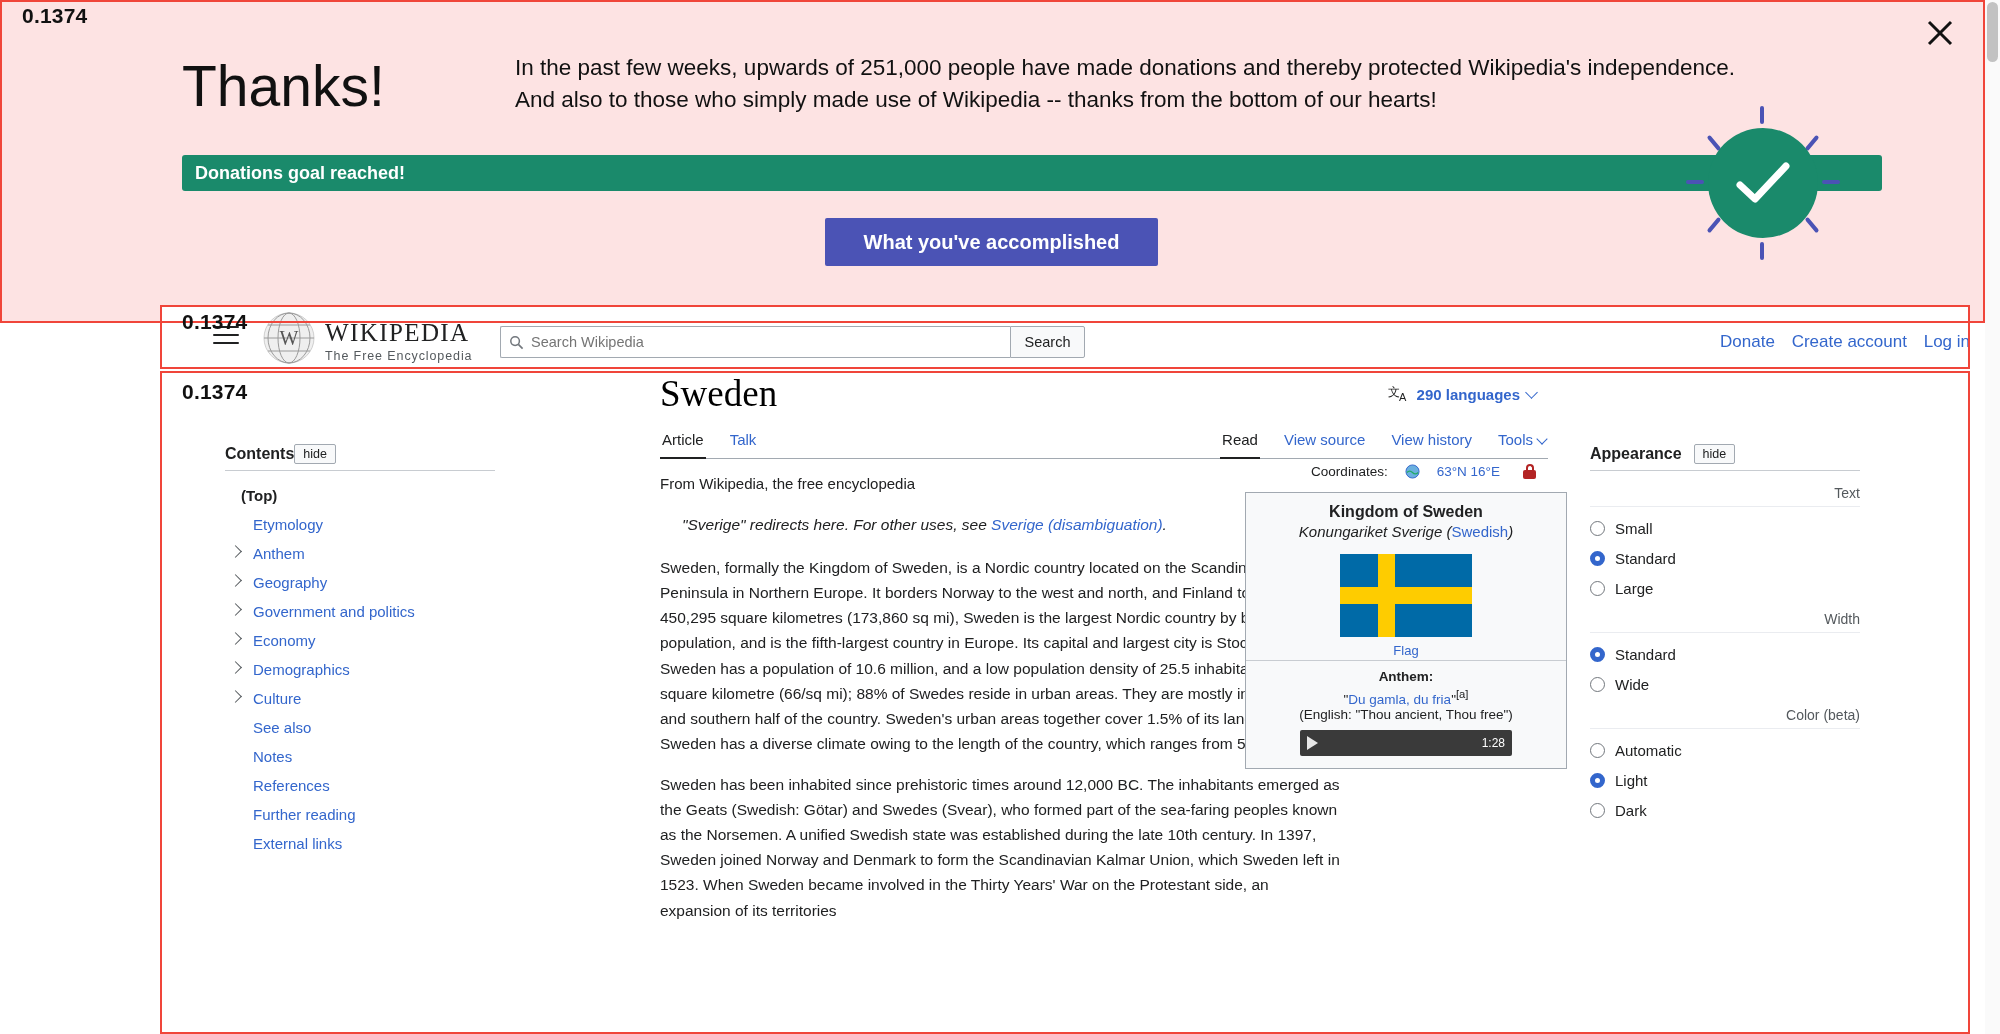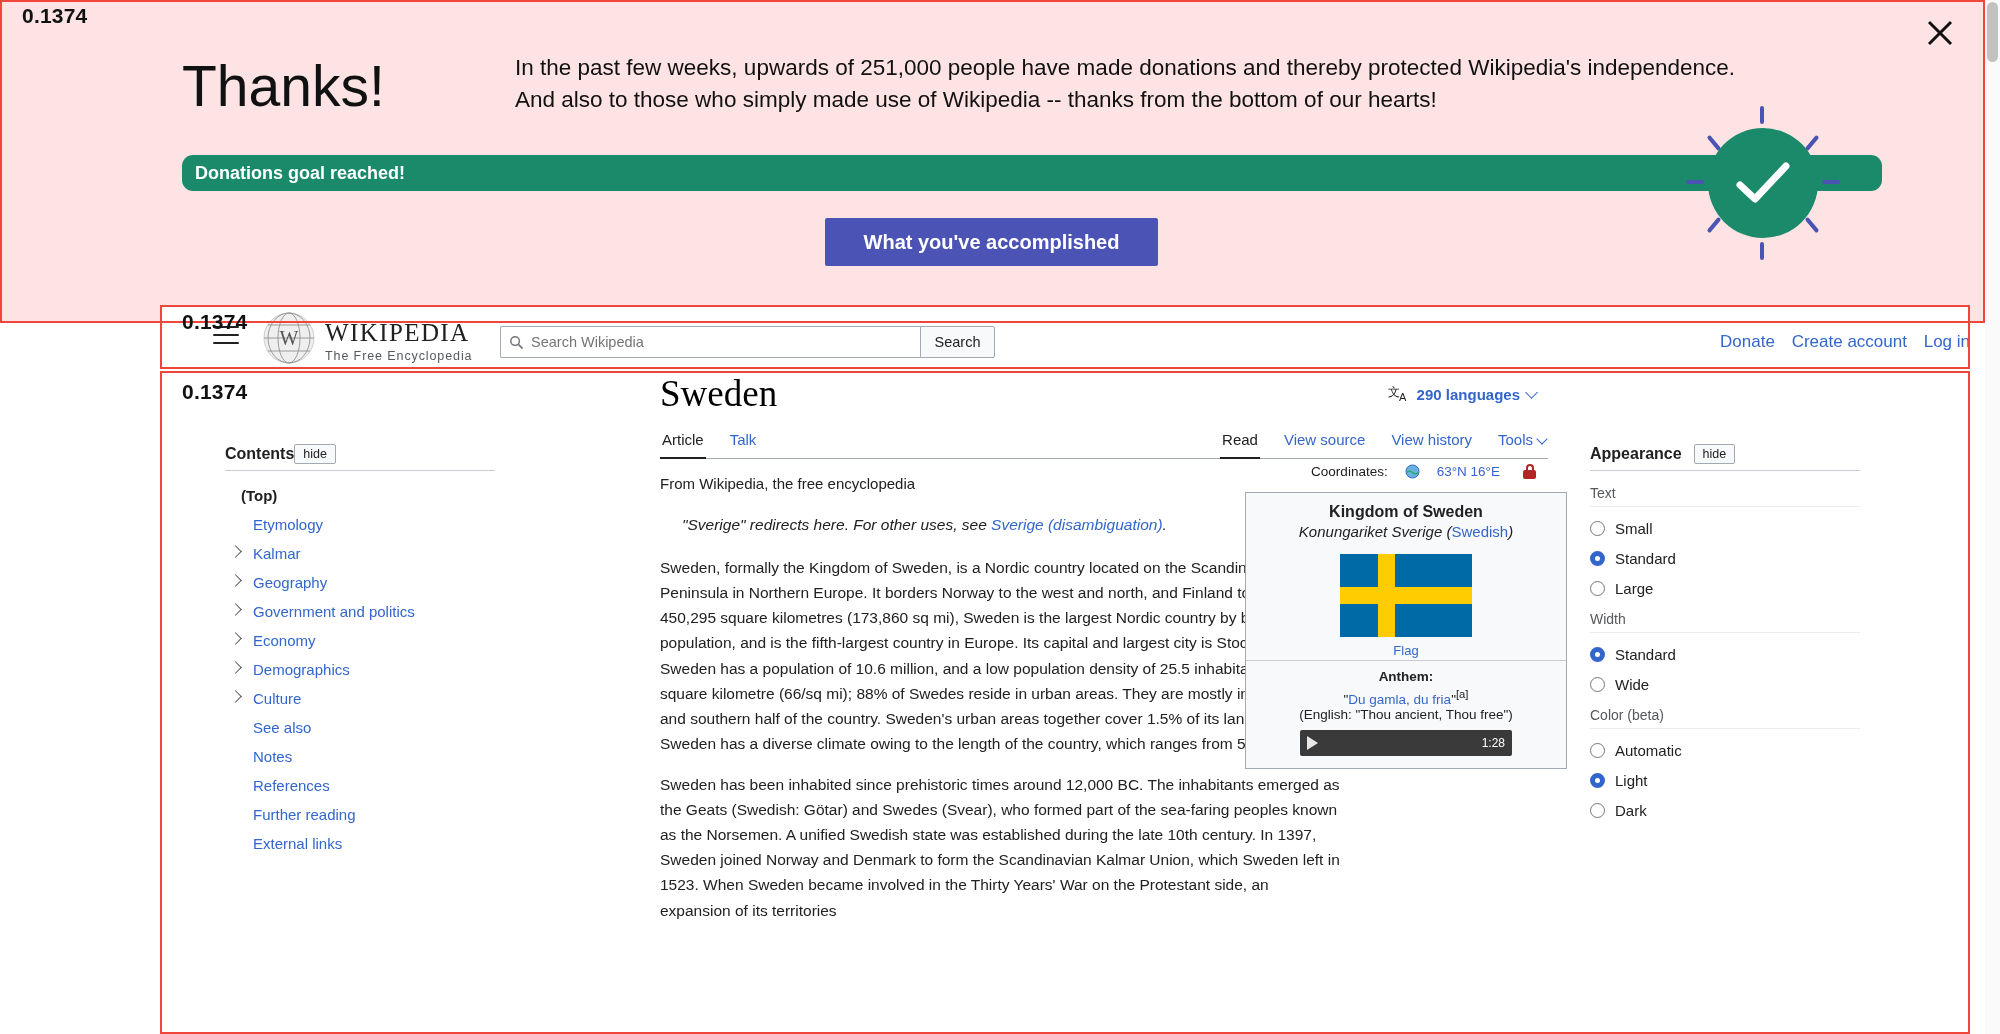--- a/index.html
+++ b/index.html
@@ -37,21 +37,21 @@
     position: absolute; left: 182px; top: 58px;
     font-size: 57px; color: #111; font-weight: normal;
     line-height: 1;
   }
   .banner-text {
     position: absolute; left: 515px; top: 52px; width: 1250px;
     font-size: 22.5px; color: #111; line-height: 1.42;
   }
   .goal-bar {
     position: absolute; left: 182px; top: 155px; width: 1700px; height: 36px;
-    background: #1a8a6b; border-radius: 11px;
+    background: #1a8a6b; border-radius: 3px;
     display: flex; align-items: center;
   }
   .goal-bar span { color: #fff; font-weight: bold; font-size: 18px; padding-left: 13px; }
   .cta-btn {
     position: absolute; left: 825px; top: 218px; width: 333px; height: 48px;
     background: #4b53b5; color: #fff; border: 0; border-radius: 2px;
     font-size: 20px; font-weight: bold; cursor: pointer;
     font-family: "Liberation Sans", sans-serif;
   }
   .check-badge {
@@ -72,21 +72,21 @@
   }
   .hamburger { position: absolute; left: 53px; top: 19px; width: 26px; height: 20px; cursor: pointer; }
   .hamburger i { display: block; height: 2px; background: #202122; margin-bottom: 6px; border-radius: 1px; }
   .wiki-globe { position: absolute; left: 100px; top: 2px; width: 58px; height: 58px; }
   .wordmark { position: absolute; left: 165px; top: 12px; }
   .wordmark .w1 {
     font-family: "Liberation Serif", serif; font-size: 25px; letter-spacing: 1.4px; color: #202122;
   }
   .wordmark .w2 { font-size: 12.5px; color: #54595d; letter-spacing: .9px; margin-top: 2px; }
   .search-wrap {
-    position: absolute; left: 500px; top: 326px; width: 495px; height: 32px;
+    position: absolute; left: 500px; top: 326px; width: 585px; height: 32px;
     display: flex;
     border-radius: 11px;
   }
   .search-box {
     flex: 1; border: 1px solid #a2a9b1; border-right: 0; display: flex; align-items: center;
     background: #fff; padding-left: 8px; border-radius: 2px 0 0 2px;
   }
   .search-box input {
     border: 0; outline: 0; flex: 1; font-size: 14.5px; color: #202122; padding-left: 7px;
     font-family: "Liberation Sans", sans-serif; background: transparent;
@@ -185,21 +185,21 @@
   .player {
     margin: 8px auto 2px; width: 212px; height: 26px; background: #3a3a3a;
     display: flex; align-items: center; justify-content: space-between; padding: 0 7px;
     border-radius: 2px;
   }
   .player .tri { width: 0; height: 0; border-left: 11px solid #e8e8e8; border-top: 7px solid transparent; border-bottom: 7px solid transparent; }
   .player .dur { color: #fff; font-size: 12px; }
   .globe-img { width: 230px; height: 70px; margin: 6px auto 0; display: block; }
 
   
-  .appearance { position: absolute; left: 1430px; top: 72px; width: 270px; }
+  .appearance { position: absolute; left: 1430px; top: 72px; width: 270px; text-align: right; }
   .ap-head { display: flex; align-items: center; gap: 12px; padding-bottom: 6px; border-bottom: 1px solid #c8ccd1; }
   .ap-head .t { font-size: 16px; font-weight: bold; color: #202122; }
   .ap-head .hide-btn {
     font-size: 12.5px; color: #202122; background: #f8f9fa; border: 1px solid #a2a9b1;
     border-radius: 2px; padding: 2px 8px; cursor: pointer;
   }
   .ap-group { margin-top: 14px; }
   .ap-group > .gl { font-size: 14px; color: #54595d; padding-bottom: 5px; border-bottom: 1px solid #eaecf0; }
   .radio-row { display: flex; align-items: center; gap: 10px; margin-top: 13px; font-size: 15px; color: #202122; cursor: pointer; }
   .radio {
@@ -295,21 +295,21 @@
   <div class="content-area">
 
     <div class="toc">
       <div class="toc-head">
         <div class="t">Contents</div>
         <div class="hide-btn">hide</div>
       </div>
       <ul>
         <li class="top"><span>(Top)</span></li>
         <li><a>Etymology</a></li>
-        <li><span class="chev"></span><a>Kalmar</a></li>
+        <li><span class="chev"></span><a>Anthem</a></li>
         <li><span class="chev"></span><a>Geography</a></li>
         <li><span class="chev"></span><a>Government and politics</a></li>
         <li><span class="chev"></span><a>Economy</a></li>
         <li><span class="chev"></span><a>Demographics</a></li>
         <li><span class="chev"></span><a>Culture</a></li>
         <li><a>See also</a></li>
         <li><a>Notes</a></li>
         <li><a>References</a></li>
         <li><a>Further reading</a></li>
         <li><a>External links</a></li>

